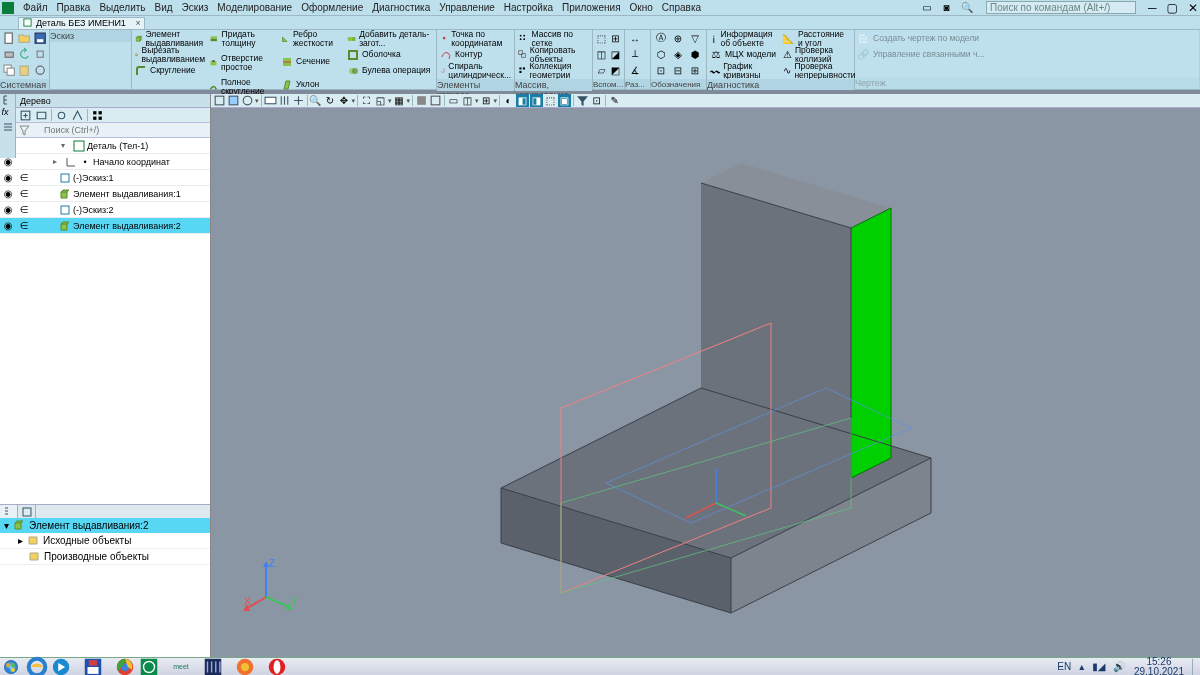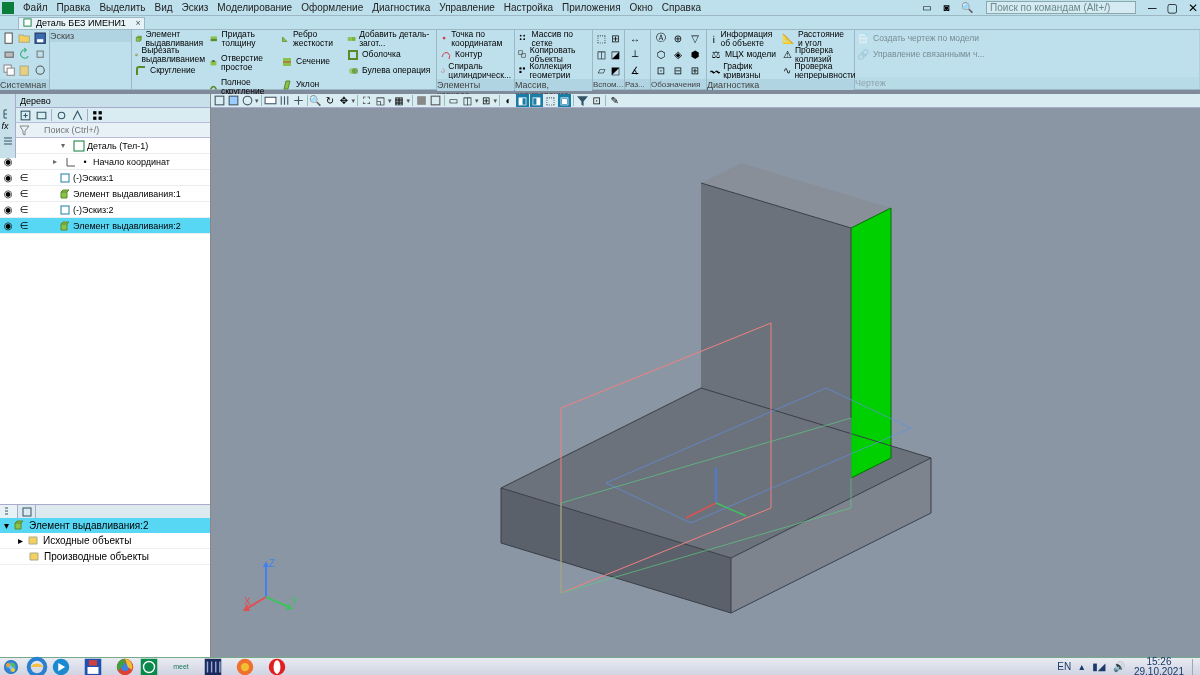--- a/index.html
+++ b/index.html
@@ -42,21 +42,21 @@
 .trow .ico{width:12px;height:12px;display:flex;align-items:center;justify-content:center}
 .trow .tt{font-size:9px}
 .trow.hi{background:#58d7f5}
 .ind2{padding-left:54px}
 .proptabs{height:14px;background:#dce9ee;border-top:1px solid #aac;display:flex}
 .proptabs .pt{width:18px;height:14px;border-right:1px solid #aac;display:flex;align-items:center;justify-content:center}
 .proptabs .pt.sel{background:#e8f2f6}
 .propbody{background:#fff;flex:0 0 139px}
 .propheader{background:#58d7f5;height:15px;display:flex;align-items:center;padding-left:4px;gap:4px;font-size:9px}
 .proprow{height:16px;display:flex;align-items:center;padding-left:18px;gap:4px;border-bottom:1px solid #eee;font-size:9px}
-.leftvert{position:absolute;left:0;top:94px;width:16px;height:64px;background:#c8e0ea;border-right:1px solid #aac;display:flex;flex-direction:column;gap:1px;padding-top:14px;align-items:center;z-index:5}
+.leftvert{position:absolute;left:0;top:94px;width:16px;height:64px;background:#c8e0ea;border-right:1px solid #aac;display:flex;flex-direction:column;gap:1px;align-items:center;z-index:5}
 .leftvert .ic{width:12px;height:12px}
 .viewport{position:absolute;left:211px;right:0;top:108px;bottom:18px;background:#8b96a5}
 .viewtool{position:absolute;left:211px;right:0;top:94px;height:14px;background:#d9ecf2;display:flex;align-items:center;gap:1px;padding:0 2px;border-bottom:1px solid #aac}
 .viewtool .ic{width:13px;height:13px;display:flex;align-items:center;justify-content:center}
 .viewtool .sep{width:1px;height:11px;background:#9bb;margin:0 1px}
 .viewtool .dds{font-size:7px;color:#555}
 .triad{position:absolute;left:30px;bottom:40px;width:60px;height:60px}
 .taskbar{position:absolute;left:0;right:0;bottom:0;height:18px;background:linear-gradient(#e9ebf2,#d0d4e3);border-top:1px solid #7a8;display:flex;align-items:center;gap:2px;padding:0 2px}
 .taskbar .orb{width:22px;height:16px}
 .taskbar .ti{width:22px;height:15px;display:flex;align-items:center;justify-content:center}

